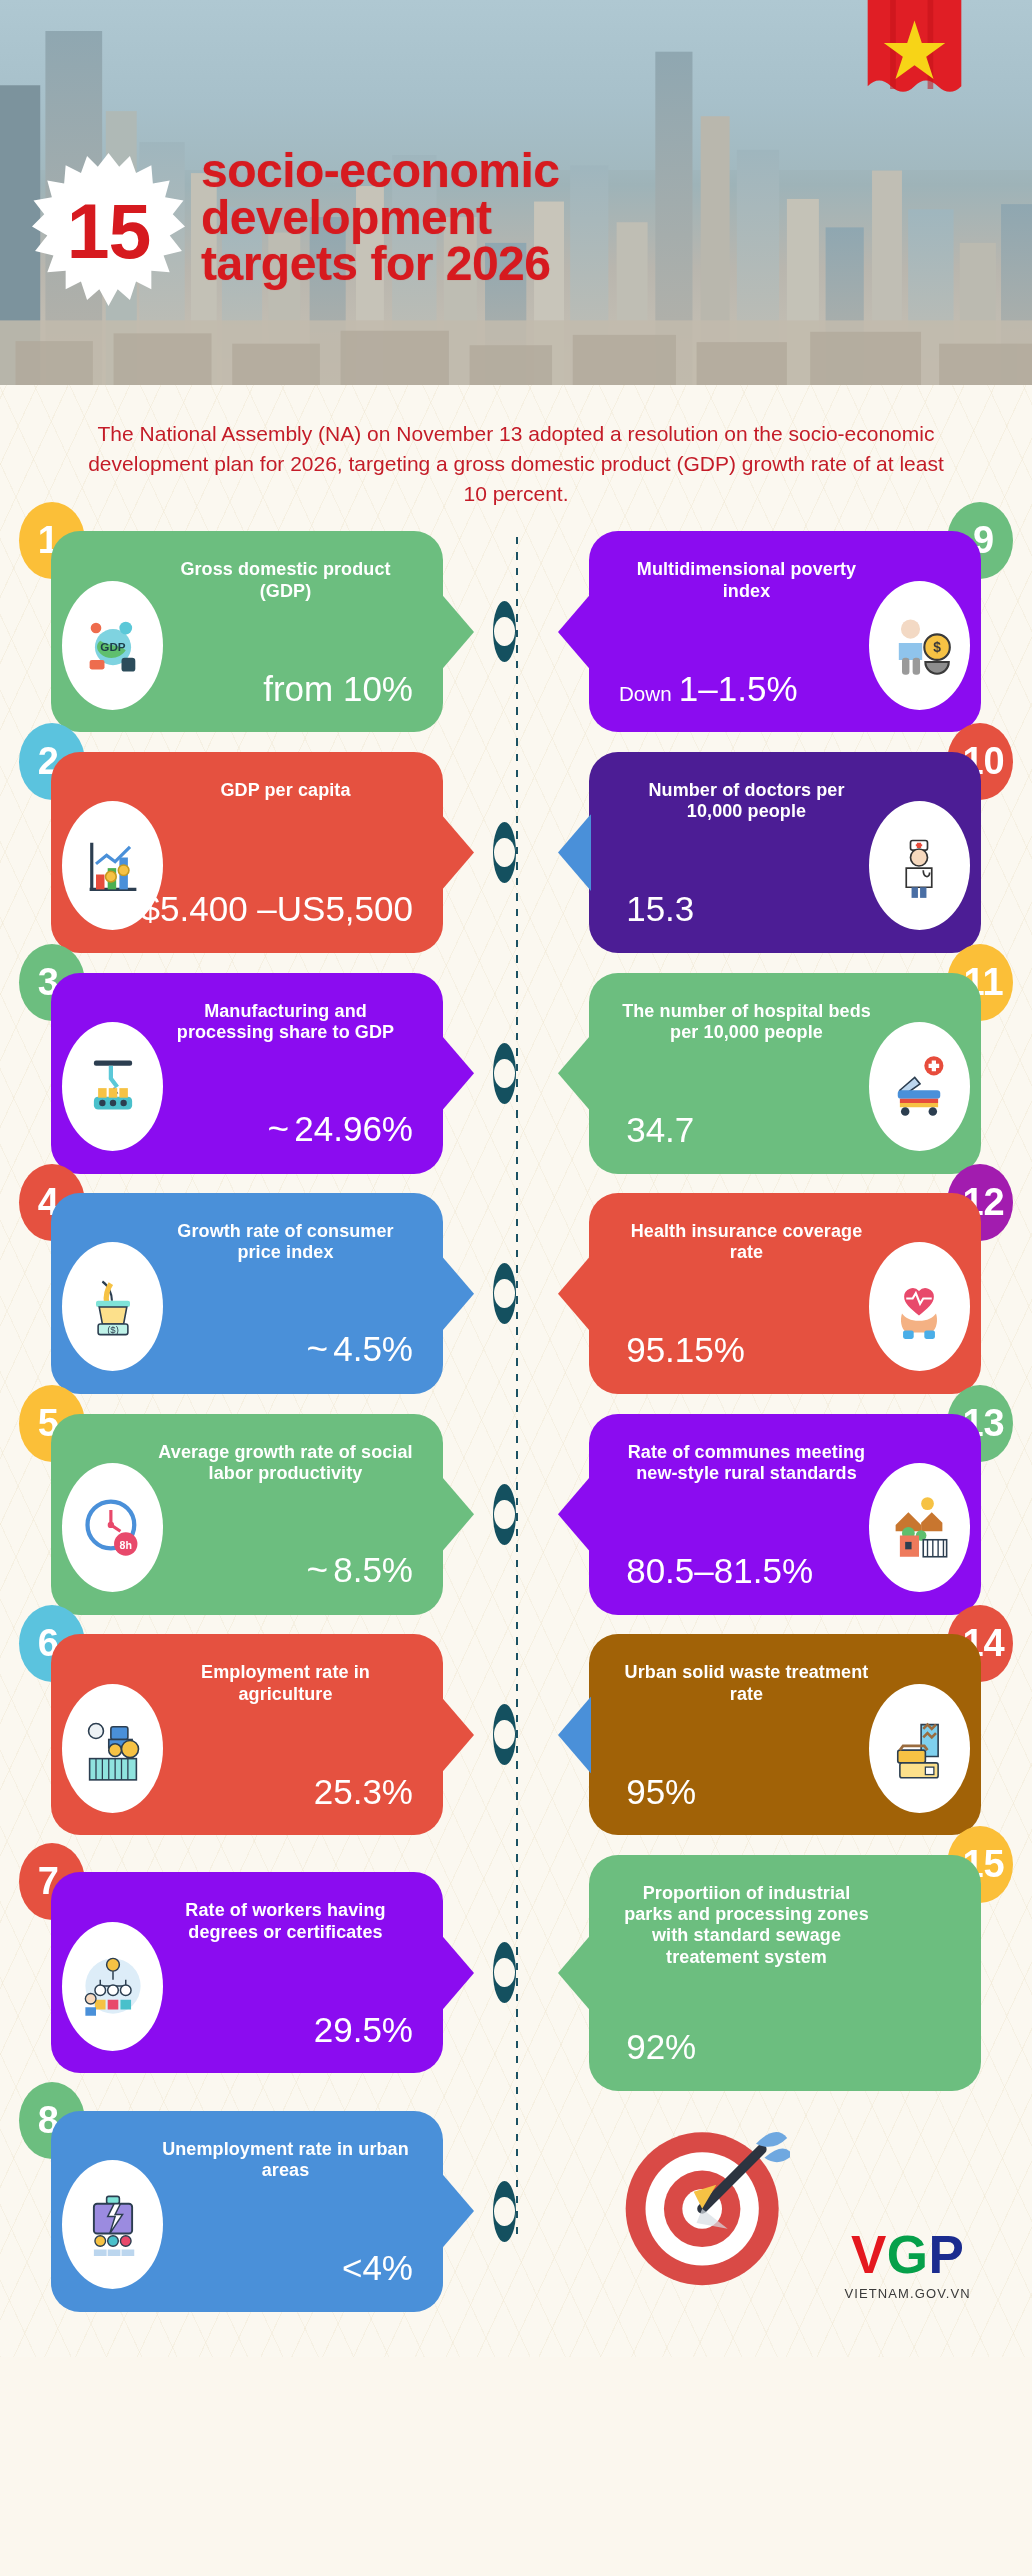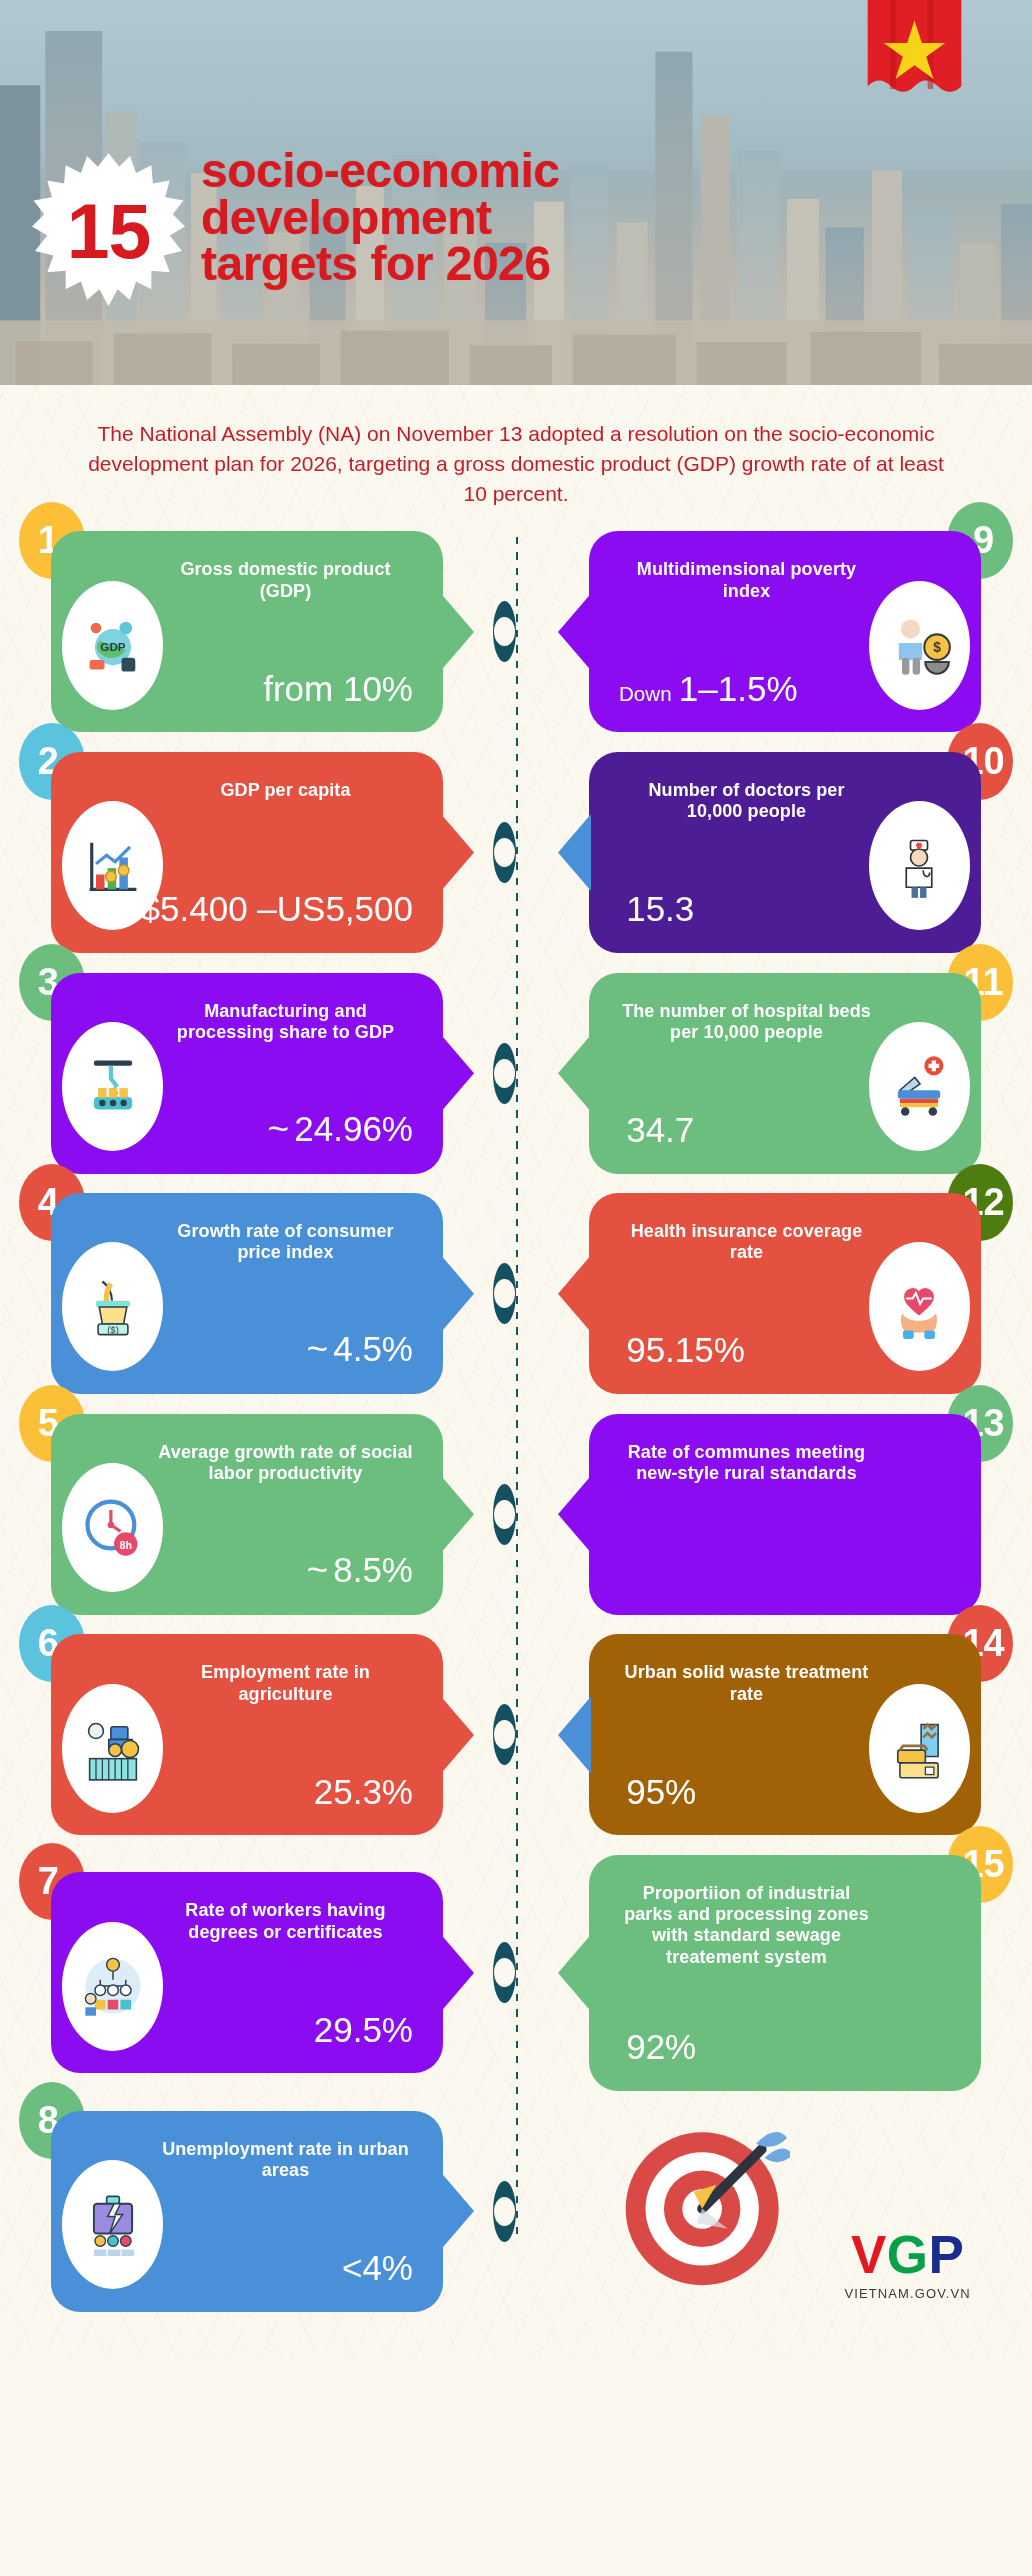--- a/index.html
+++ b/index.html
@@ -435,21 +435,21 @@
         </div>
       </div>
       <div class="connector">
           <div class="ring">
             <i></i>
           </div>
         </div>
       <div class="side right">
         <div class="card r" style="background:#E55140">
           <div class="pointer" style="background:#E55140"></div>
-          <div class="numbadge" style="background:#4d7c0f">
+          <div class="numbadge" style="background:#a21caf">
             <span>12</span>
           </div>
           <div class="card-title">Health insurance coverage rate</div>
           <div class="card-body">
             <div class="value">
               <span class="small"></span><span>95.15%</span>
             </div>
             <div class="iconwrap">
               <svg viewBox="0 0 64 64">
                   <path d="M32 40c-8-7-14-11-14-18a8 8 0 0 1 14-5 8 8 0 0 1 14 5c0 7-6 11-14 18z" fill="#E8496B"></path>
@@ -493,20 +493,38 @@
             <i></i>
           </div>
         </div>
       <div class="side right">
         <div class="card r" style="background:#8B0CF0">
           <div class="pointer" style="background:#8B0CF0"></div>
           <div class="numbadge" style="background:#6CBE7F">
             <span>13</span>
           </div>
           <div class="card-title">Rate of communes meeting new-style rural standards</div>
+          <div class="card-body">
+            <div class="value">
+              <span class="small"></span><span>80.5–81.5%</span>
+            </div>
+            <div class="iconwrap">
+              <svg viewBox="0 0 64 64">
+                  <circle cx="40" cy="10" r="6" fill="#F6C244"></circle>
+                <path d="M10 30l12-12 12 12v6H10z" fill="#C8762F"></path>
+                  <path d="M34 28l10-10 10 10v8H34z" fill="#C8762F"></path>
+                <circle cx="22" cy="38" r="6" fill="#5FBF6E"></circle>
+                  <circle cx="34" cy="40" r="5" fill="#5FBF6E"></circle>
+                <rect x="14" y="40" width="18" height="20" fill="#EE7A5C"></rect>
+                <rect x="19" y="46" width="6" height="7" fill="#2C3E50"></rect>
+                <rect x="36" y="44" width="22" height="16" fill="#fff" stroke="#2C3E50" stroke-width="1.5"></rect>
+                <path d="M40 44v16M45 44v16M50 44v16M55 44v16" stroke="#2C3E50" stroke-width="1.3"></path>
+              </svg>
+            </div>
+          </div>
         </div>
       </div>
     </div>
 
     <div class="row">
       <div class="side left">
         <div class="card l" style="background:#E55140">
           <div class="pointer" style="background:#E55140"></div>
           <div class="numbadge" style="background:#5BC3DE">
             <span>6</span>

